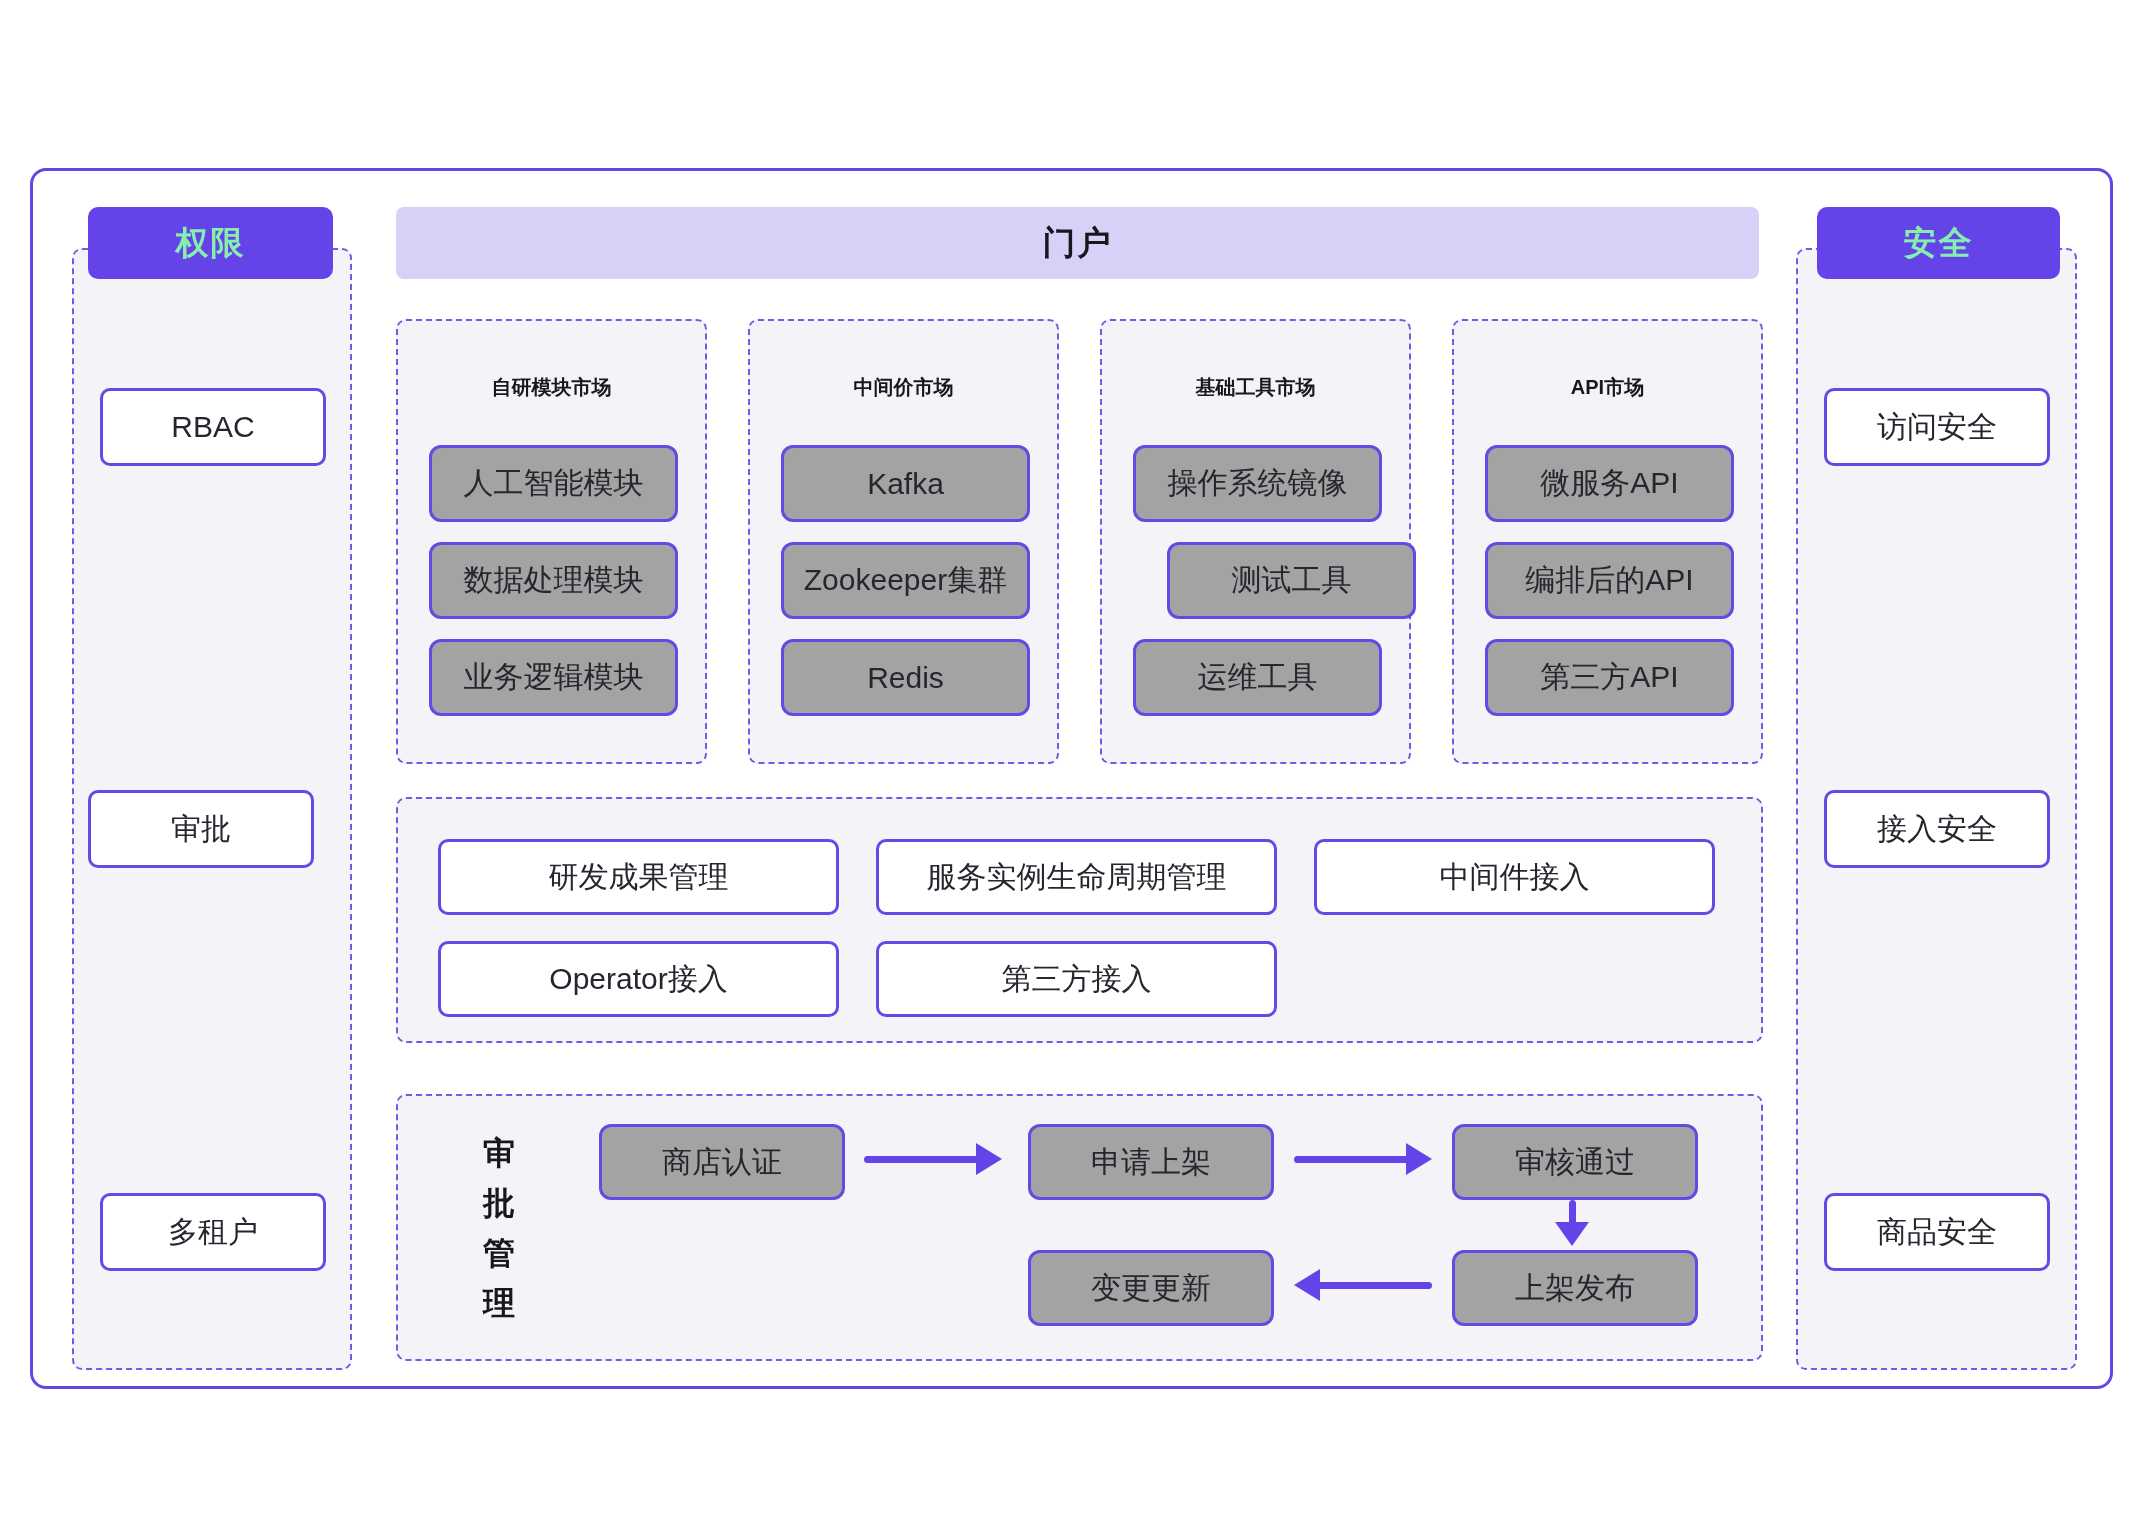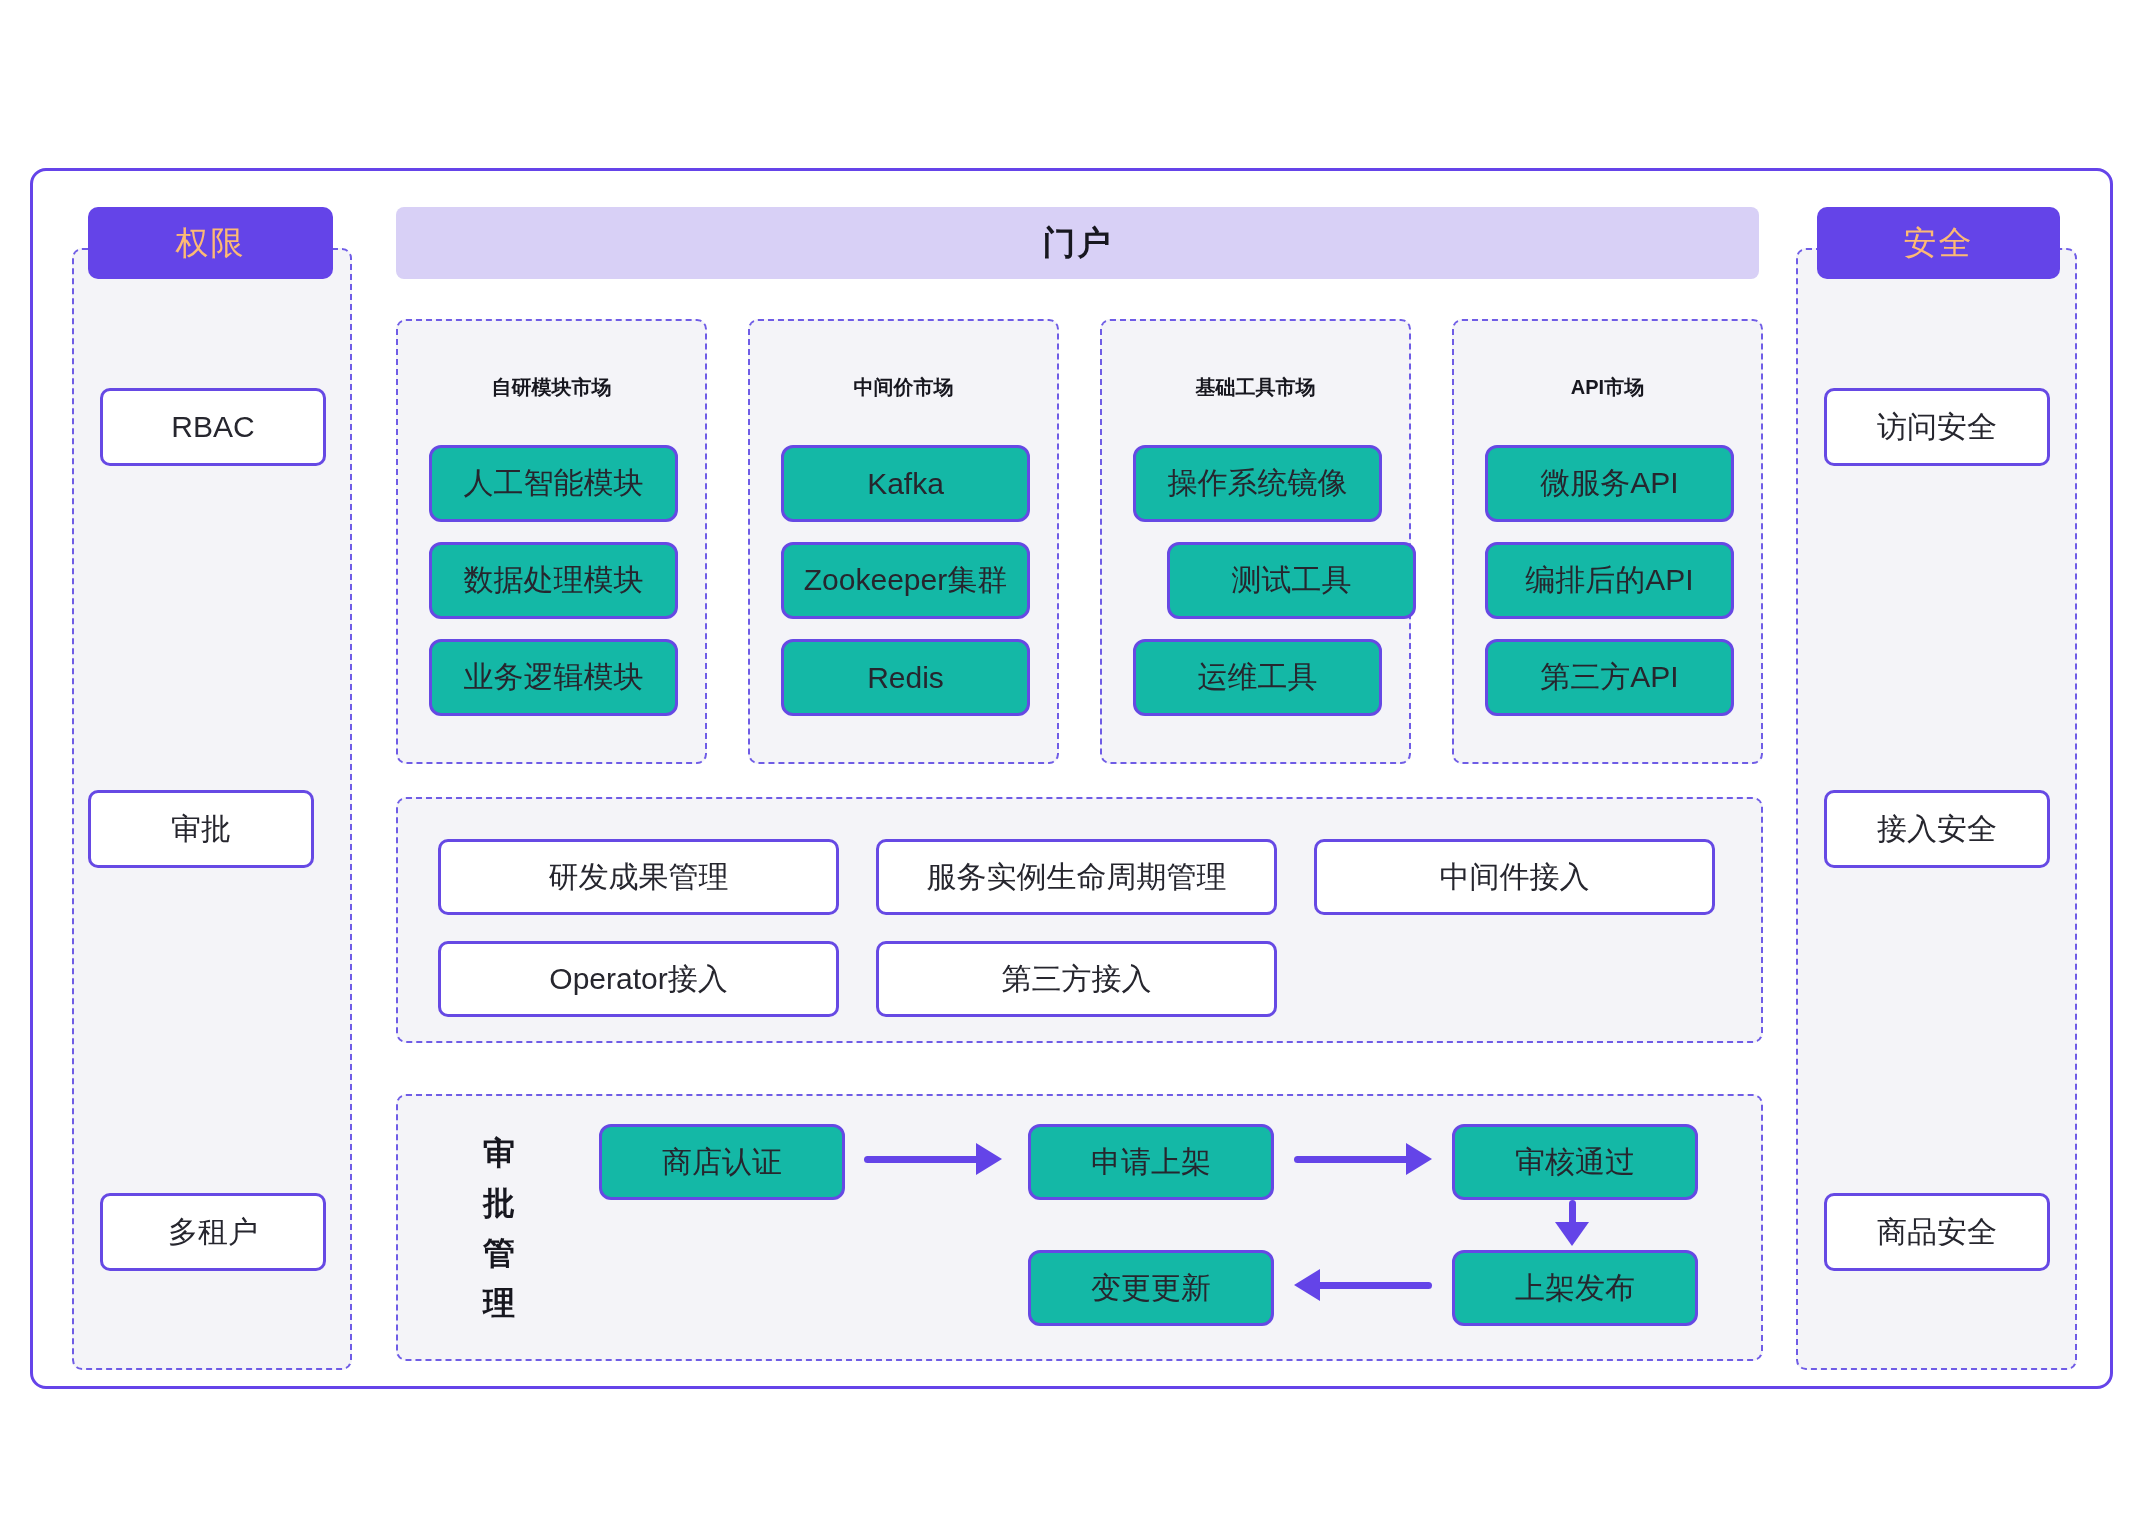--- a/index.html
+++ b/index.html
@@ -30,22 +30,22 @@
   .dashed-panel {
     background: #f4f4f8;
     border: 2px dashed #6f5ce6;
     border-radius: 10px;
   }
 
   
   .solid-chip {
     background: #6444e8;
     border-radius: 10px;
-    color: #fdba74;
-    font-weight: 400;
+    color: #86efac;
+    font-weight: 700;
     font-size: 33px;
     display: flex;
     align-items: center;
     justify-content: center;
     letter-spacing: 2px;
   }
 
   
   .portal-bar {
     background: #d8d0f6;
@@ -66,21 +66,21 @@
     border-radius: 10px;
     color: #26262e;
     font-size: 30px;
     display: flex;
     align-items: center;
     justify-content: center;
   }
 
   
   .lav-chip {
-    background: #14b8a6;
+    background: #a3a3a3;
     border: 3px solid #6649e4;
     border-radius: 12px;
     color: #26262e;
     font-size: 30px;
     display: flex;
     align-items: center;
     justify-content: center;
   }
 
   .market-title {

